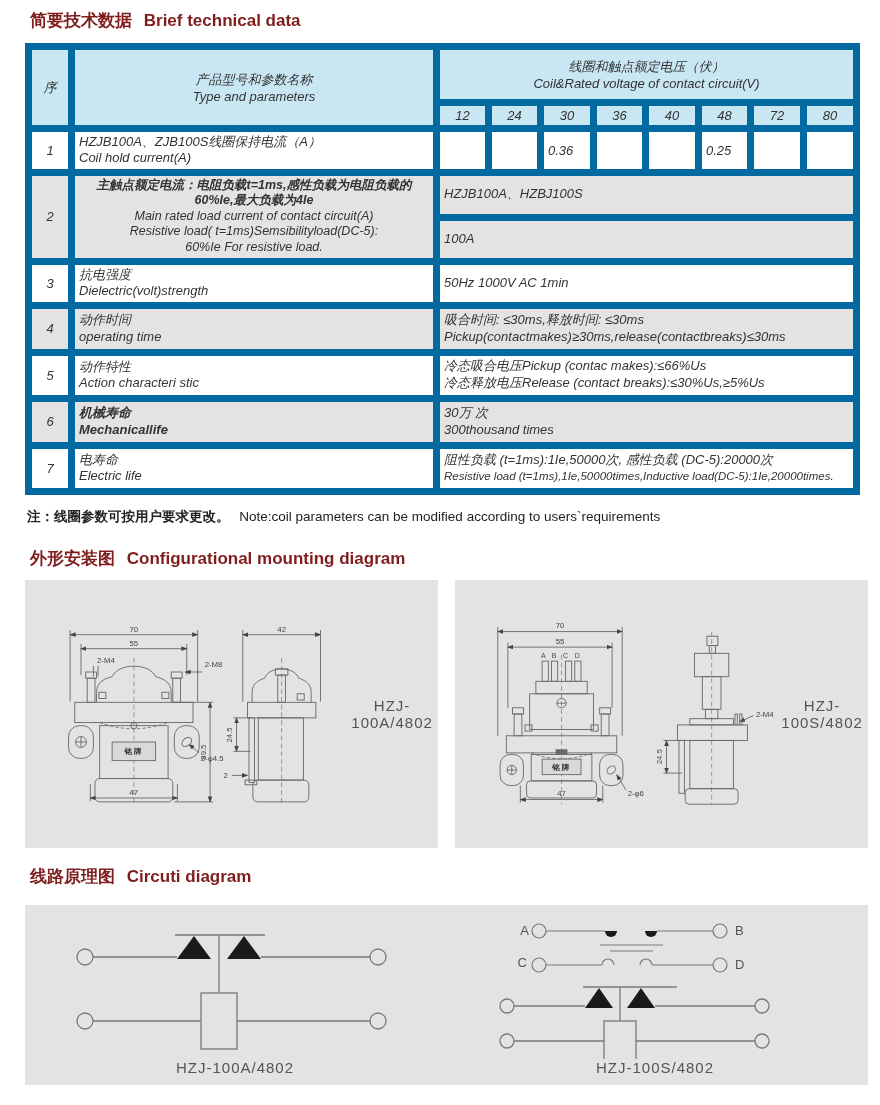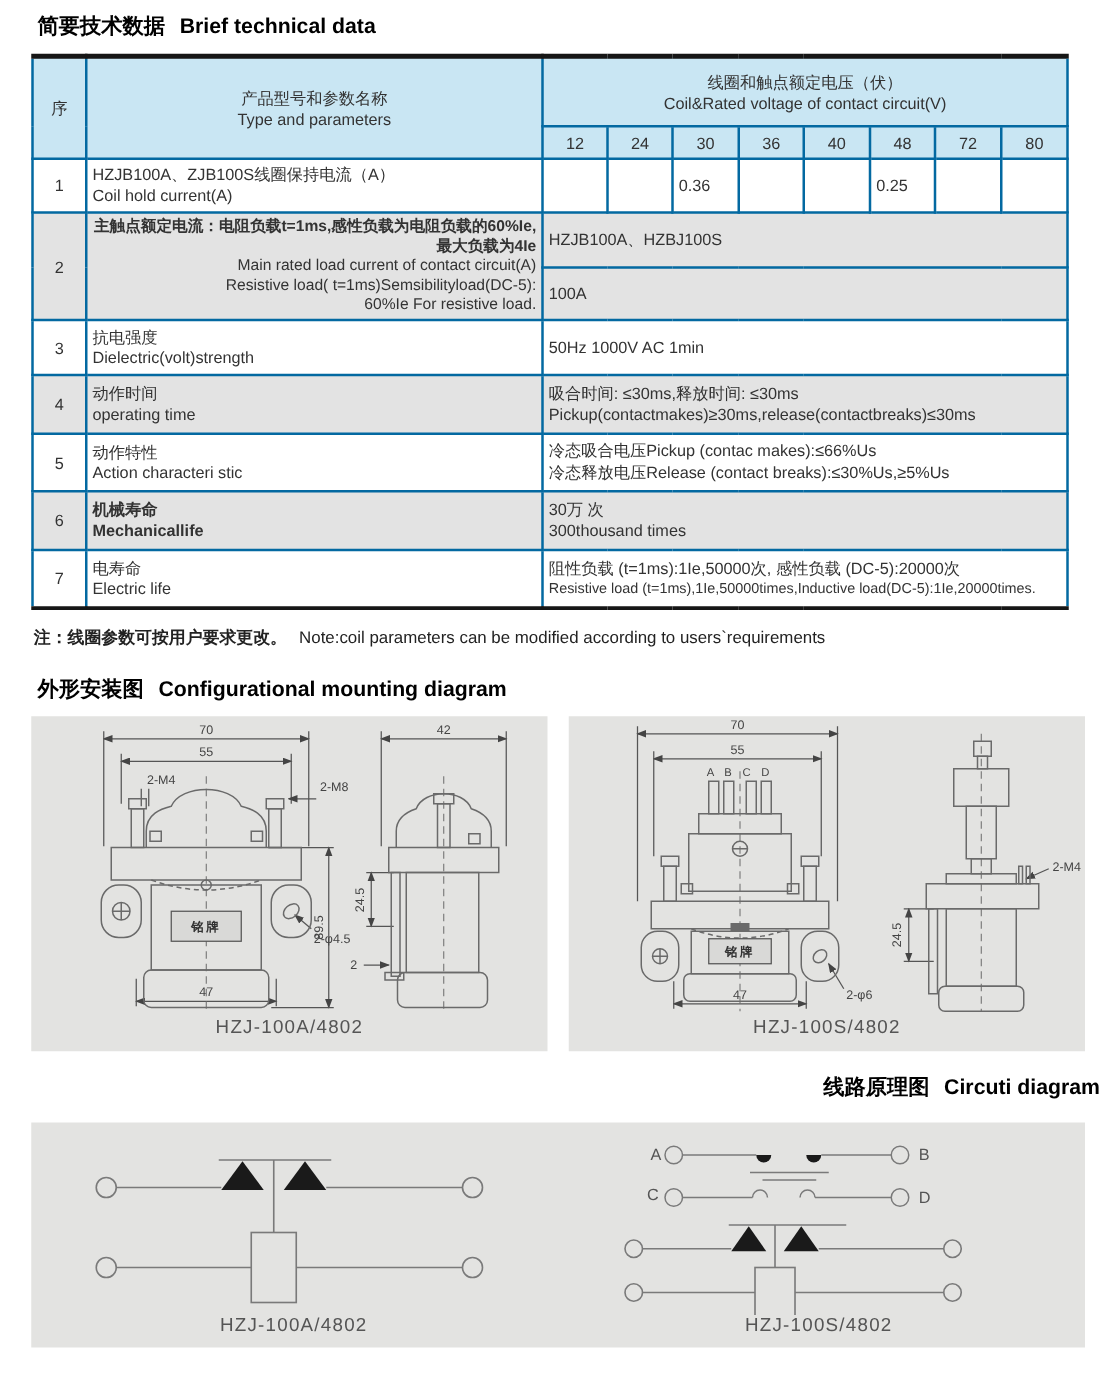--- a/index.html
+++ b/index.html
@@ -1,45 +1,45 @@
 <!DOCTYPE html>
 <html><head>
 <meta charset="utf-8">
 <style>
   html,body{margin:0;padding:0;}
   body{width:880px;height:1105px;background:#fff;font-family:"Liberation Sans",sans-serif;color:#2b2b2b;position:relative;overflow:hidden;}
-  .sec-title{font-size:17px;font-weight:bold;color:#000000;margin:0;}
+  .sec-title{font-size:17px;font-weight:bold;color:#7f1d1d;margin:0;}
   .sec-title .en{margin-left:7px;}
   #title1{padding:9px 0 0 30px;}
   #title2{padding:21px 1px 0 30px;}
-  #title3{padding:17px 0 0 30px;text-align:right;}
+  #title3{padding:17px 0 0 30px;}
 
   table.tech{border-collapse:collapse;table-layout:fixed;width:828px;margin:11px 0 0 25px;
     border-top:4px solid #161616;border-bottom:3px solid #161616;border-left:1px solid #3c3c3c;border-right:2px solid #161616;
     font-size:13px;color:#333;}
-  table.tech th,table.tech td{border:2px solid #0369a1;padding:2px 4px;vertical-align:middle;}
+  table.tech th,table.tech td{border:7px solid #0369a1;padding:2px 4px;vertical-align:middle;font-style:italic;}
   table.tech th{background:#c9e6f3;font-weight:normal;text-align:center;}
   tr.gray td{background:#e3e3e3;}
   td.seq{text-align:center;}
   td.name{text-align:left;line-height:1.25;}
   td.val{text-align:left;padding-left:10px;line-height:1.3;}
   td.vnum{text-align:left;}
   .b{font-weight:bold;}
   .small{font-size:11.5px;}
   .hHead{height:56px;} .hSub{height:26px;}
   .h43{height:43px;} .h44{height:44px;} .h42{height:42px;} .h47{height:47px;} .h46{height:46px;}
-  td.nameleft{text-align:right;padding:3px 6px;line-height:1.25;font-size:12.5px;}
+  td.nameleft{text-align:center;padding:3px 6px;line-height:1.25;font-size:12.5px;}
 
   .note{margin:13px 0 0 27px;font-size:13.5px;color:#222;}
   .note .zh{font-weight:bold;}
   .note .en{margin-left:6px;font-weight:normal;}
 
   .mount-row{display:flex;gap:17px;margin:10px 0 0 25px;}
   .panel{background:#e3e3e1;}
-  .mount-panel{width:413px;height:268px;display:flex;flex-direction:column;align-items:center;}
+  .mount-panel{width:413px;height:268px;display:flex;flex-direction:row;align-items:center;}
   .caption{font-size:15px;color:#555;text-align:center;letter-spacing:1px;}
 
   .circuit-panel{width:843px;height:180px;margin:17px 0 0 25px;display:flex;}
   .circ-col{width:420px;display:flex;flex-direction:column;align-items:center;justify-content:flex-start;}
   .circ-col svg{margin-top:4px;}
 
   svg text{font-family:"Liberation Sans",sans-serif;}
   .dim{font-size:10px;fill:#444;}
   .pinlbl{font-size:9px;fill:#444;letter-spacing:3px;}
   .npl{font-size:10px;font-weight:bold;fill:#333;letter-spacing:2px;}

